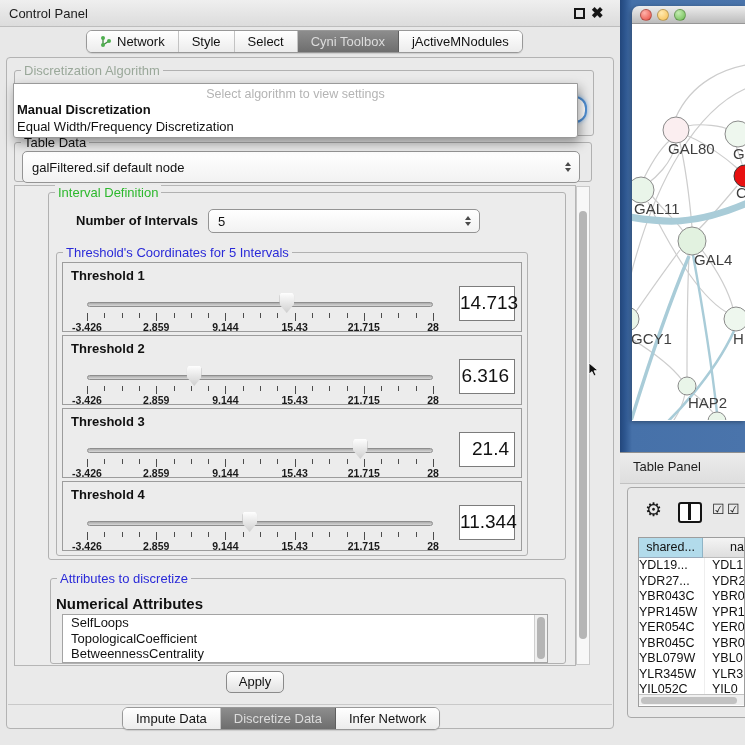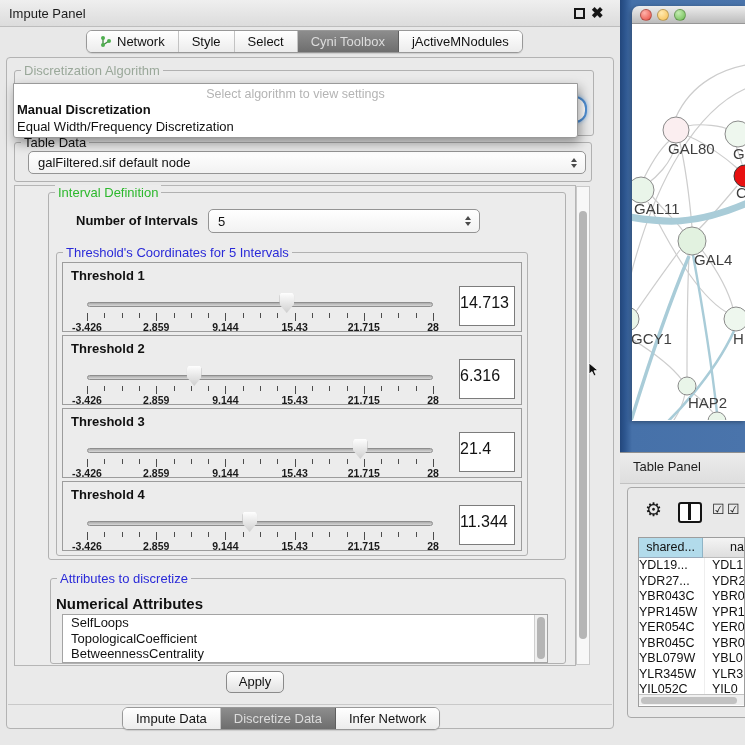--- a/index.html
+++ b/index.html
@@ -56,22 +56,22 @@
          background:linear-gradient(#ababab,#d8d8d8);border:1px solid #8e8e8e}
   .thumb{position:absolute;top:30px;width:15px;height:20px;transform:translateX(-50%);
          background:linear-gradient(#fefefe,#cfcfcf);
          clip-path:polygon(12% 0,88% 0,100% 14%,100% 55%,50% 100%,0 55%,0 14%);
          filter:drop-shadow(0 0 1px #6e6e6e)}
   .ticks{position:absolute;left:24px;top:50px;width:346px;height:9px}
   .tick{position:absolute;top:0;width:1px;height:5px;background:#4c4c4c}
   .tick.major{height:8px}
   .tlabs{position:absolute;left:24px;top:58px;width:346px;height:10px;font-size:10.5px;font-weight:bold;color:#1a1a1a}
   .tlab{position:absolute;transform:translateX(-50%);white-space:nowrap}
-  .vbox{position:absolute;left:396px;top:23px;width:56px;height:40px;background:#fff;border:1px solid #7c7c7c;
-        font-size:16px;line-height:31px;padding-right:5px}
+  .vbox{position:absolute;left:396px;top:23px;width:56px;height:35px;background:#fff;border:1px solid #7c7c7c;
+        font-size:19px;text-align:right;line-height:31px;padding-right:5px}
 
   
   .attrlabel{position:absolute;left:56px;top:595px;font-size:15px;font-weight:bold;z-index:2}
   .alist{position:absolute;left:62px;top:614px;width:486px;height:49px;background:#fff;border:1px solid #a3a3a3;overflow:hidden}
   .aitem{font-size:13px;line-height:15.5px;padding-left:8px;white-space:nowrap}
   .alist .sb{position:absolute;right:0;top:0;bottom:0;width:13px;background:#f0f0f0;border-left:1px solid #cfcfcf}
   .alist .sb .th{position:absolute;left:2px;top:2px;width:8px;height:42px;background:#b5b5b5;border-radius:4px}
 
   .btn{position:absolute;background:linear-gradient(#ffffff,#e2e2e2);border:1px solid #8a8a8a;border-radius:5px;
        font-size:13px;text-align:center;line-height:20px}
@@ -115,21 +115,21 @@
   .hscroll .th{position:absolute;left:2px;top:2px;width:96px;height:7px;background:#c2c2c2;border-radius:4px}
 
   .neticon{display:inline-block}
 </style>
 </head>
 <body>
 
 <div class="app">
 
   <div class="titlebar">
-    <span class="t">Impute Panel</span>
+    <span class="t">Control Panel</span>
     <span class="float-ic"></span>
     <span class="close-ic">✖</span>
   </div>
 
   <div class="segbar" style="left:86px;top:30px" id="toptabs">
       <div class="seg">
         <svg width="12" height="13" class="neticon">
           <line x1="3" y1="3" x2="3" y2="10" stroke="#3c8a3c" stroke-width="1.3"></line>
           <line x1="3" y1="10" x2="9" y2="6" stroke="#3c8a3c" stroke-width="1.3"></line>
           <circle cx="3" cy="3" r="2" fill="#4fae4f"></circle>
@@ -163,21 +163,21 @@
     <div class="hint">Select algorithm to view settings</div>
     <div id="popitems">
         <div class="item b">Manual Discretization</div>
         <div class="item">Equal Width/Frequency Discretization</div>
       </div>
   </div>
 
   <div class="group" style="left:14px;top:142px;width:578px;height:40px">
     <span class="gtitle" style="color:#111">Table Data</span>
   </div>
-  <div class="combo" style="left:28px;top:151px;width:558px;height:23px">
+  <div class="combo" style="left:22px;top:151px;width:558px;height:32px">
     <span>galFiltered.sif default node</span>
     <span class="arrs">
         <i class="up"></i>
         <i class="dn"></i>
       </span>
   </div>
 
   <div class="viewport"></div>
   <div class="vscroll">
     <div class="vthumb"></div>

